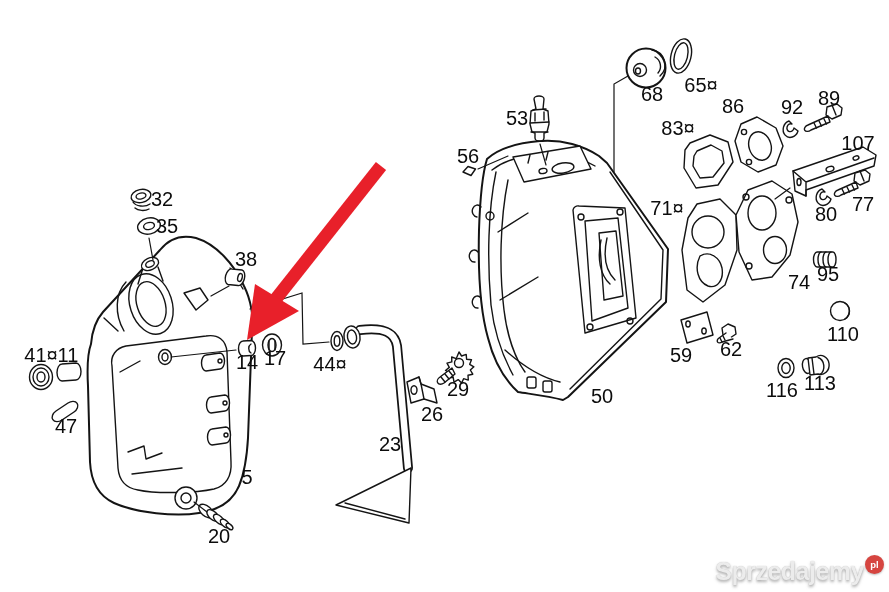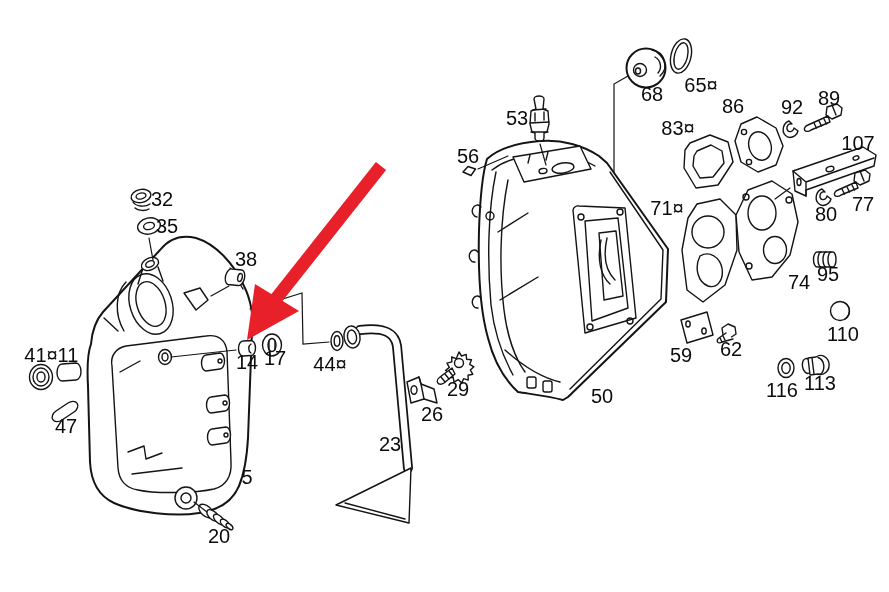--- a/index.html
+++ b/index.html
@@ -312,13 +312,19 @@
         <text x="799" y="289" class="plabel">74</text>
         <text x="828" y="281" class="plabel">95</text>
         <text x="843" y="341" class="plabel">110</text>
         <text x="681" y="362" class="plabel">59</text>
         <text x="731" y="356" class="plabel">62</text>
         <text x="782" y="397" class="plabel">116</text>
         <text x="820" y="390" class="plabel">113</text>
       </g>
 </svg>
 
+<div class="watermark">
+  <span class="wm-text" style="color: rgb(236, 236, 236);">Sprzedajemy</span>
+  <span class="wm-badge" style="background: rgb(214, 69, 64);">
+        <span>pl</span>
+      </span>
 </div>
+</div>
 
 </body></html>

